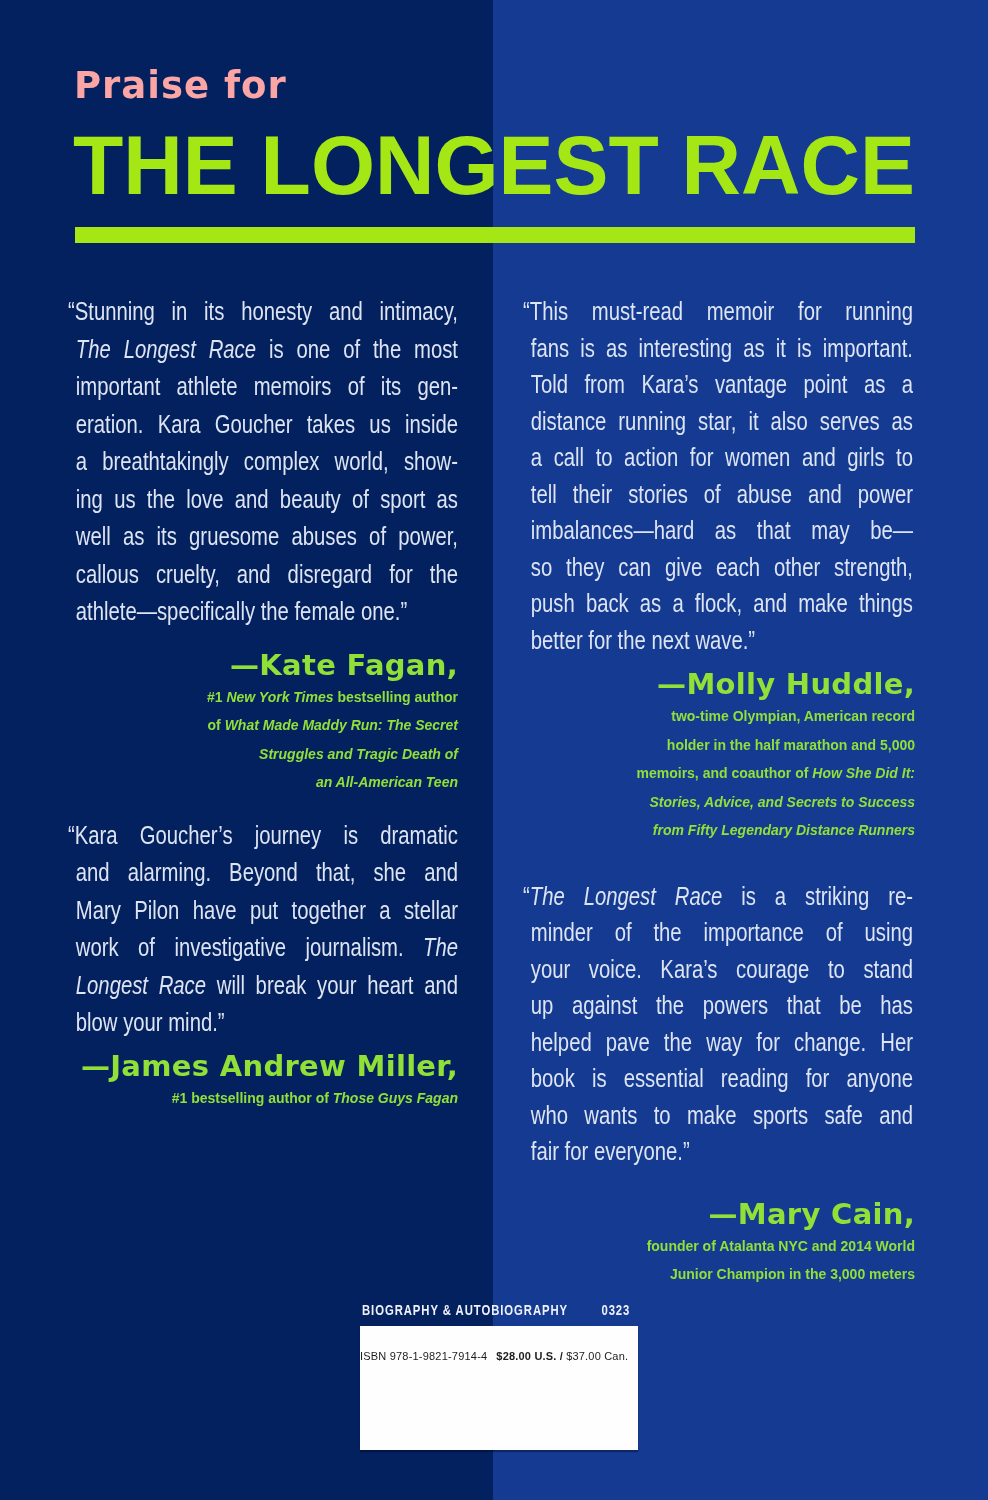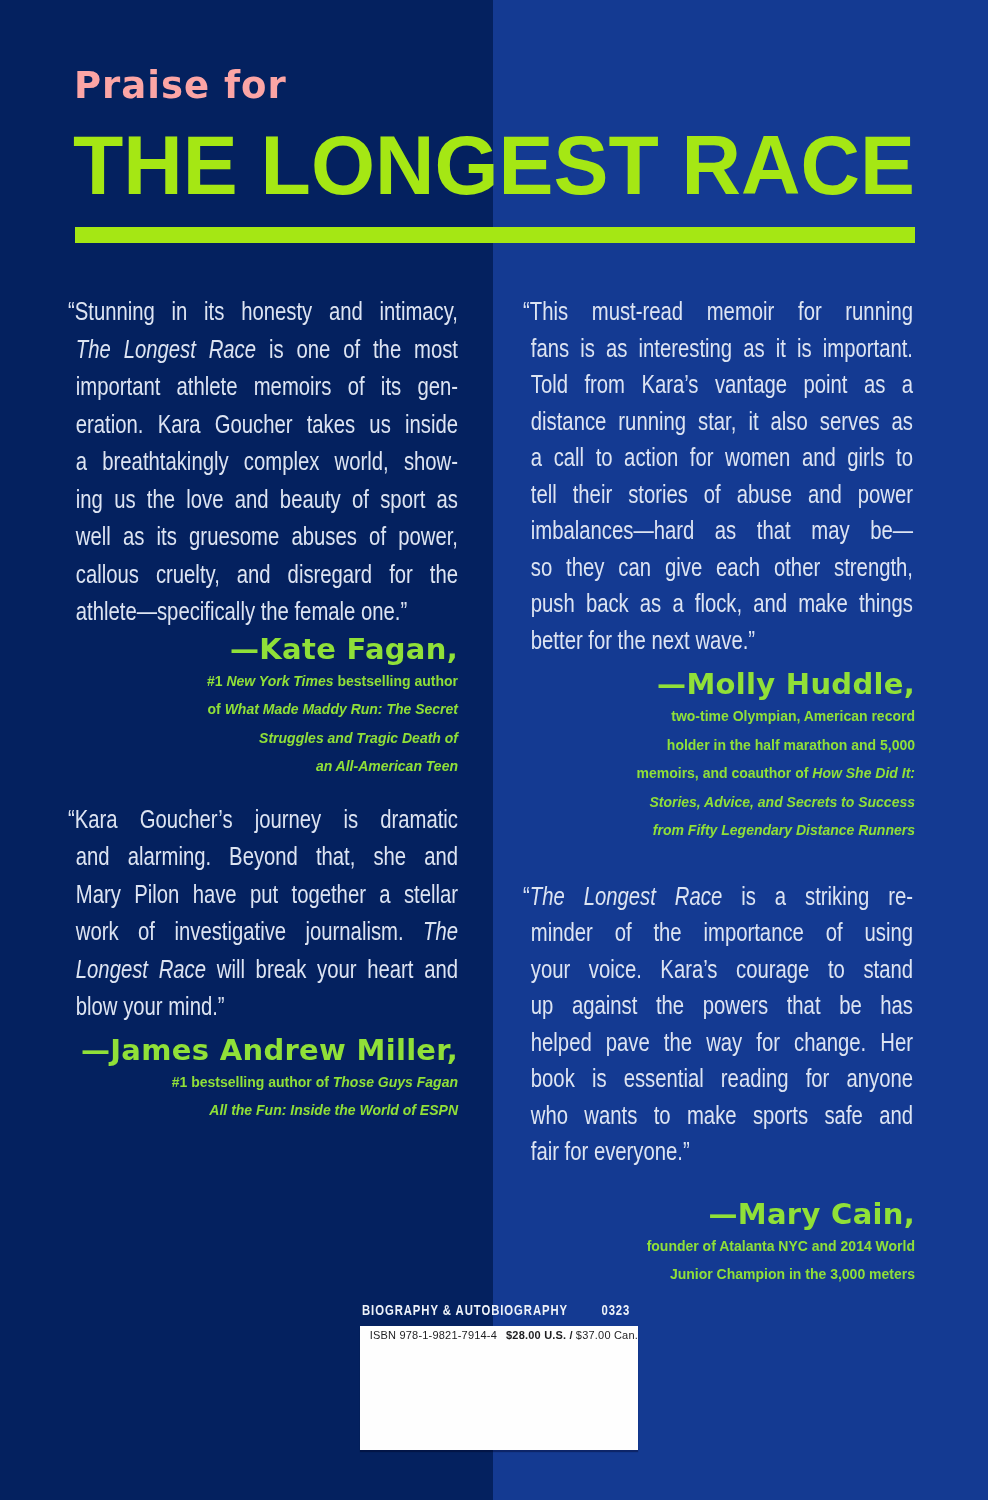--- a/index.html
+++ b/index.html
@@ -52,39 +52,39 @@
     text-align:right; font-weight:bold;
     color:var(--attr_green,#90e038);
   }
   .attr-name {
     font-family:"DejaVu Sans",sans-serif;
     font-size:29px; line-height:36px; letter-spacing:0.3px;
   }
   .attr-line {
     font-size:14px; line-height:28.5px; white-space:nowrap;
   }
-  .col-left  > :nth-child(2) { margin-top:0; }
+  .col-left  > :nth-child(2) { margin-top:16px; }
   .col-left  > :nth-child(3) { margin-top:20px; }
   .col-left  > :nth-child(4) { margin-top:6px; }
   .col-right > :nth-child(2) { margin-top:8px; }
   .col-right > :nth-child(3) { margin-top:33px; }
   .col-right > :nth-child(4) { margin-top:26px; }
 
   
   .category-row {
     position:absolute; left:362px; top:1302px; width:344px;
     transform:scaleX(0.78); transform-origin:left top;
     display:flex; justify-content:space-between;
     color:#eef2f8; font-weight:bold; font-size:14.5px; letter-spacing:1.2px;
     white-space:nowrap;
   }
   .isbn-box {
     position:absolute; left:360px; top:1326px; width:278px; height:124px;
-    box-sizing:border-box; padding-top:3px;
-    background:#fefefe; text-align:right; color:#1d1d1f;
+    box-sizing:border-box; padding-top:24px;
+    background:#fefefe; text-align:left; color:#1d1d1f;
     box-shadow:0 2px 1px rgba(0,0,30,0.35);
   }
   .isbn-line { font-size:11px; letter-spacing:0.2px; white-space:nowrap; }
   .price-bold { font-weight:bold; margin-left:9px; }
   .price-reg  { margin-left:3px; }
 </style>
 </head>
 <body>
 
 <div class="bg-right"></div>
@@ -120,21 +120,20 @@
       <div class="qline"><span>“Kara Goucher’s journey is dramatic</span></div>
       <div class="qline"><span>and alarming. Beyond that, she and</span></div>
       <div class="qline"><span>Mary Pilon have put together a stellar</span></div>
       <div class="qline"><span>work of investigative journalism. </span><span class="it">The</span></div>
       <div class="qline"><span class="it">Longest Race</span><span> will break your heart and</span></div>
       <div class="qline last"><span>blow your mind.”</span></div>
     </div>
     <div class="attr">
       <div class="attr-name">—James Andrew Miller,</div>
       <div class="attr-line"><span>#1 bestselling author of </span><span class="it">Those Guys Fagan</span></div>
-      <div class="attr-line"><span class="it">All the Fun: Inside the World of ESPN</span></div>
     </div>
   </div>
 <div class="col col-right">
     <div class="quote">
       <div class="qline"><span>“This must-read memoir for running</span></div>
       <div class="qline"><span>fans is as interesting as it is important.</span></div>
       <div class="qline"><span>Told from Kara’s vantage point as a</span></div>
       <div class="qline"><span>distance running star, it also serves as</span></div>
       <div class="qline"><span>a call to action for women and girls to</span></div>
       <div class="qline"><span>tell their stories of abuse and power</span></div>

